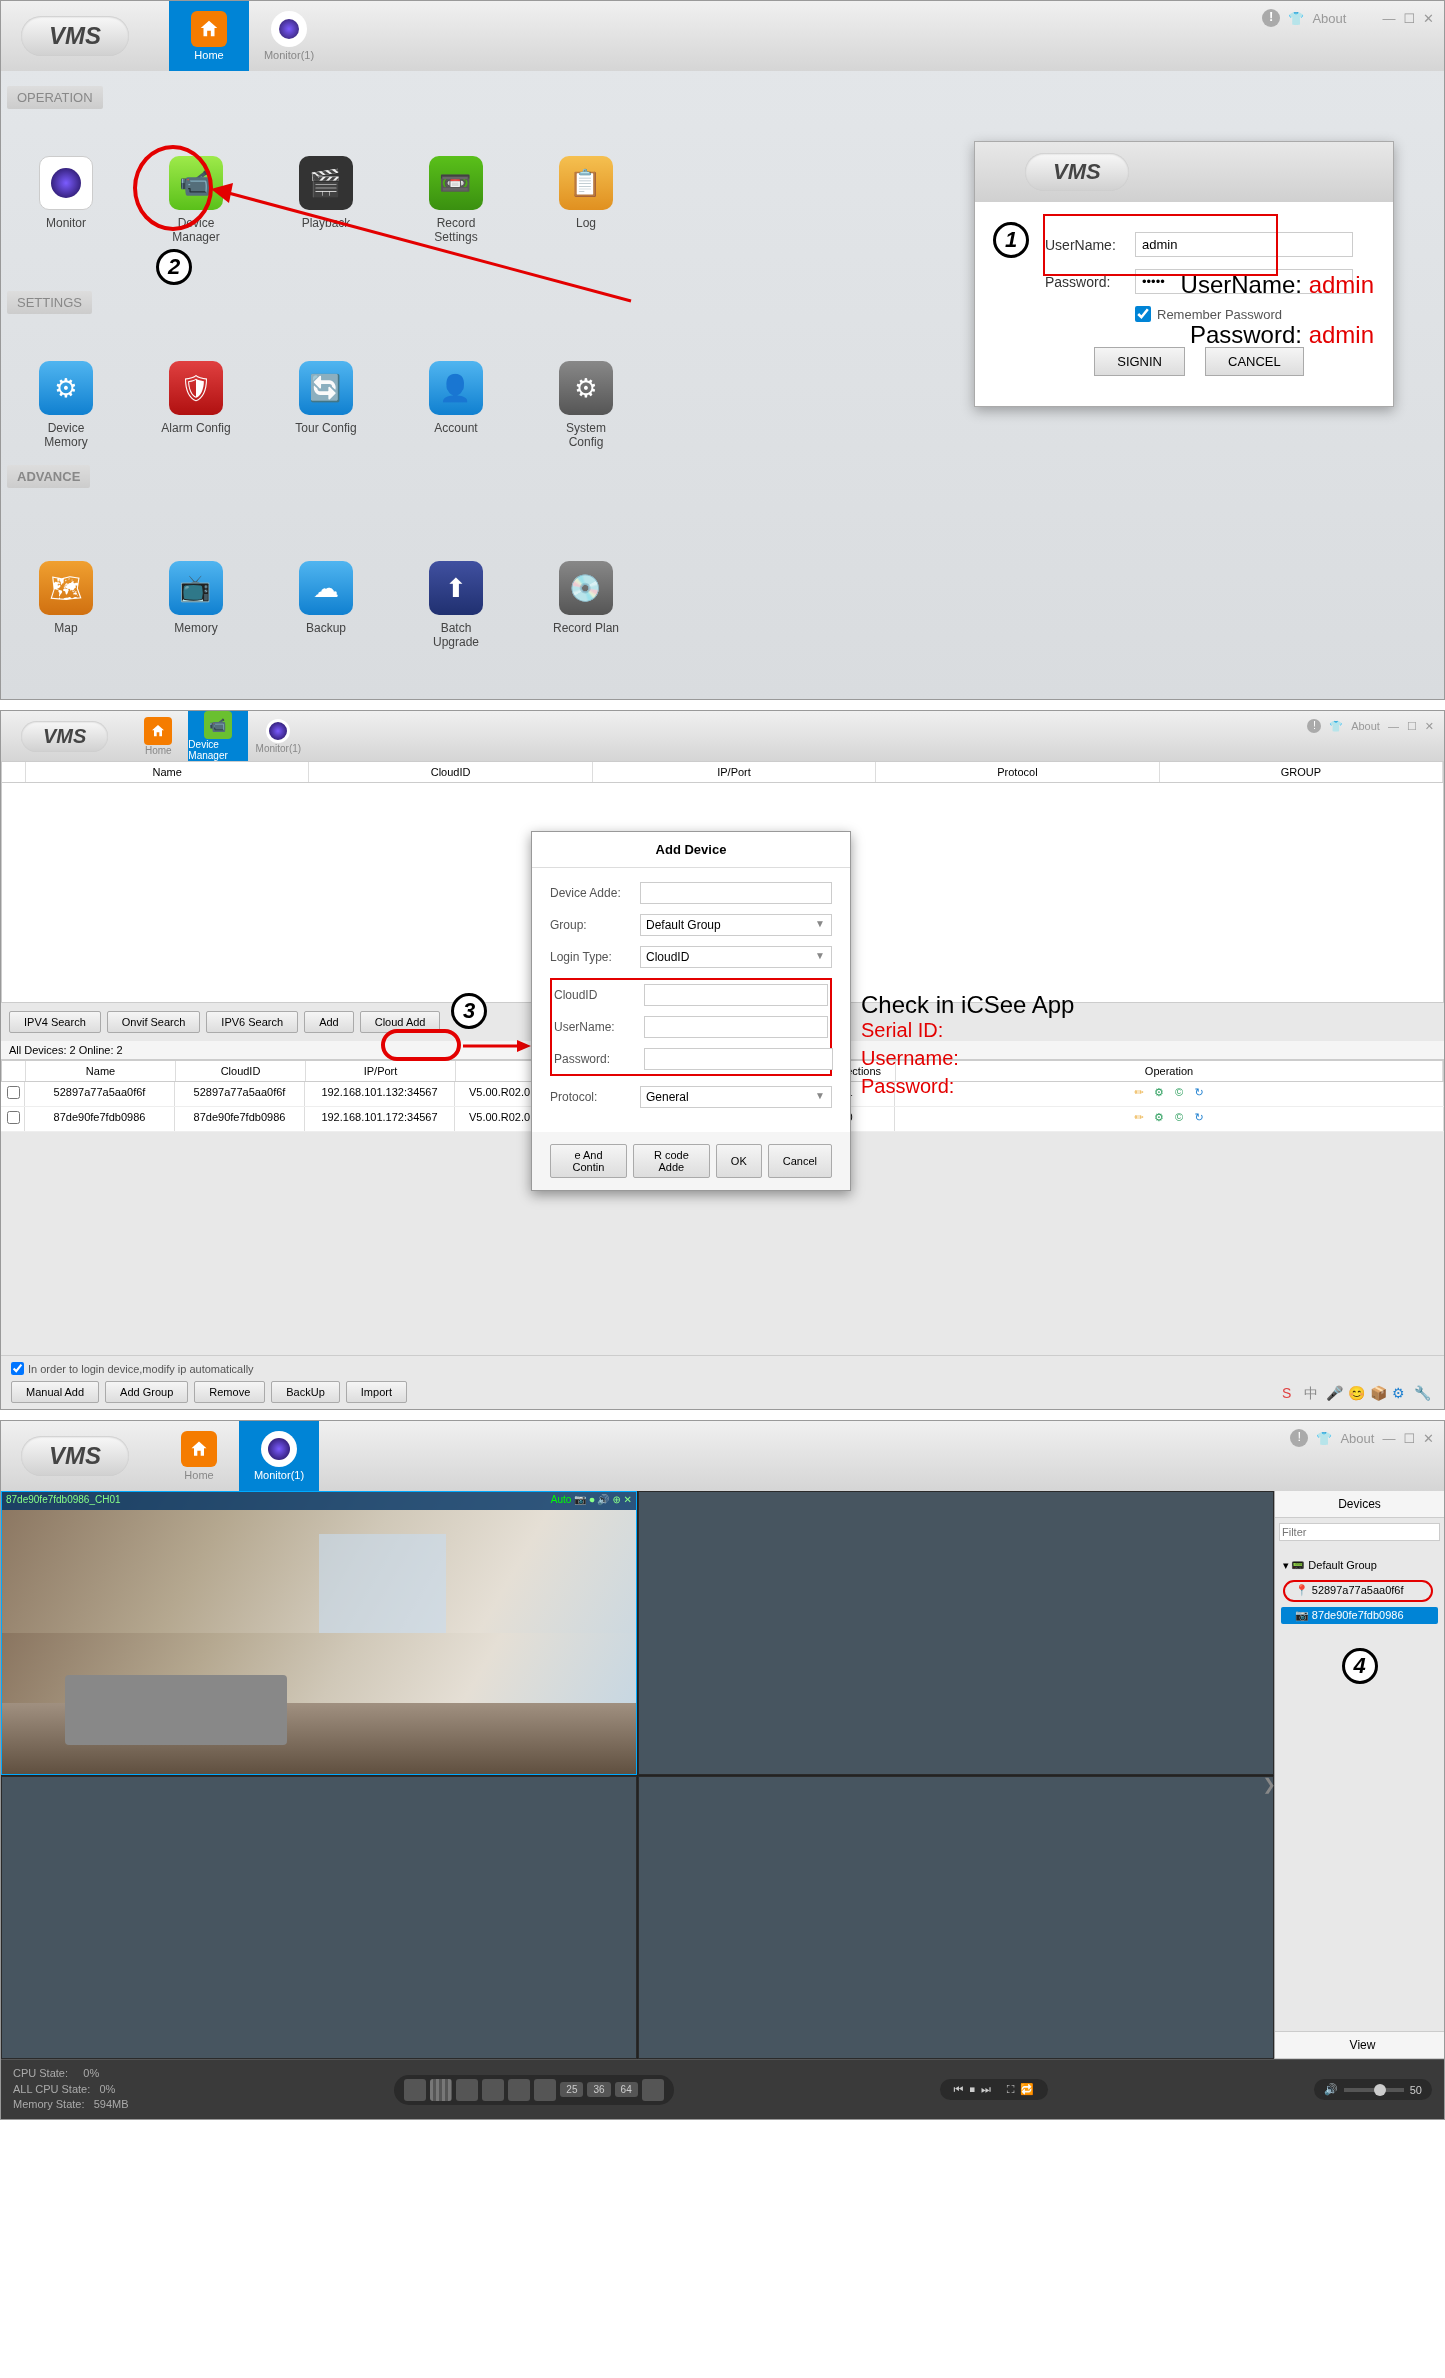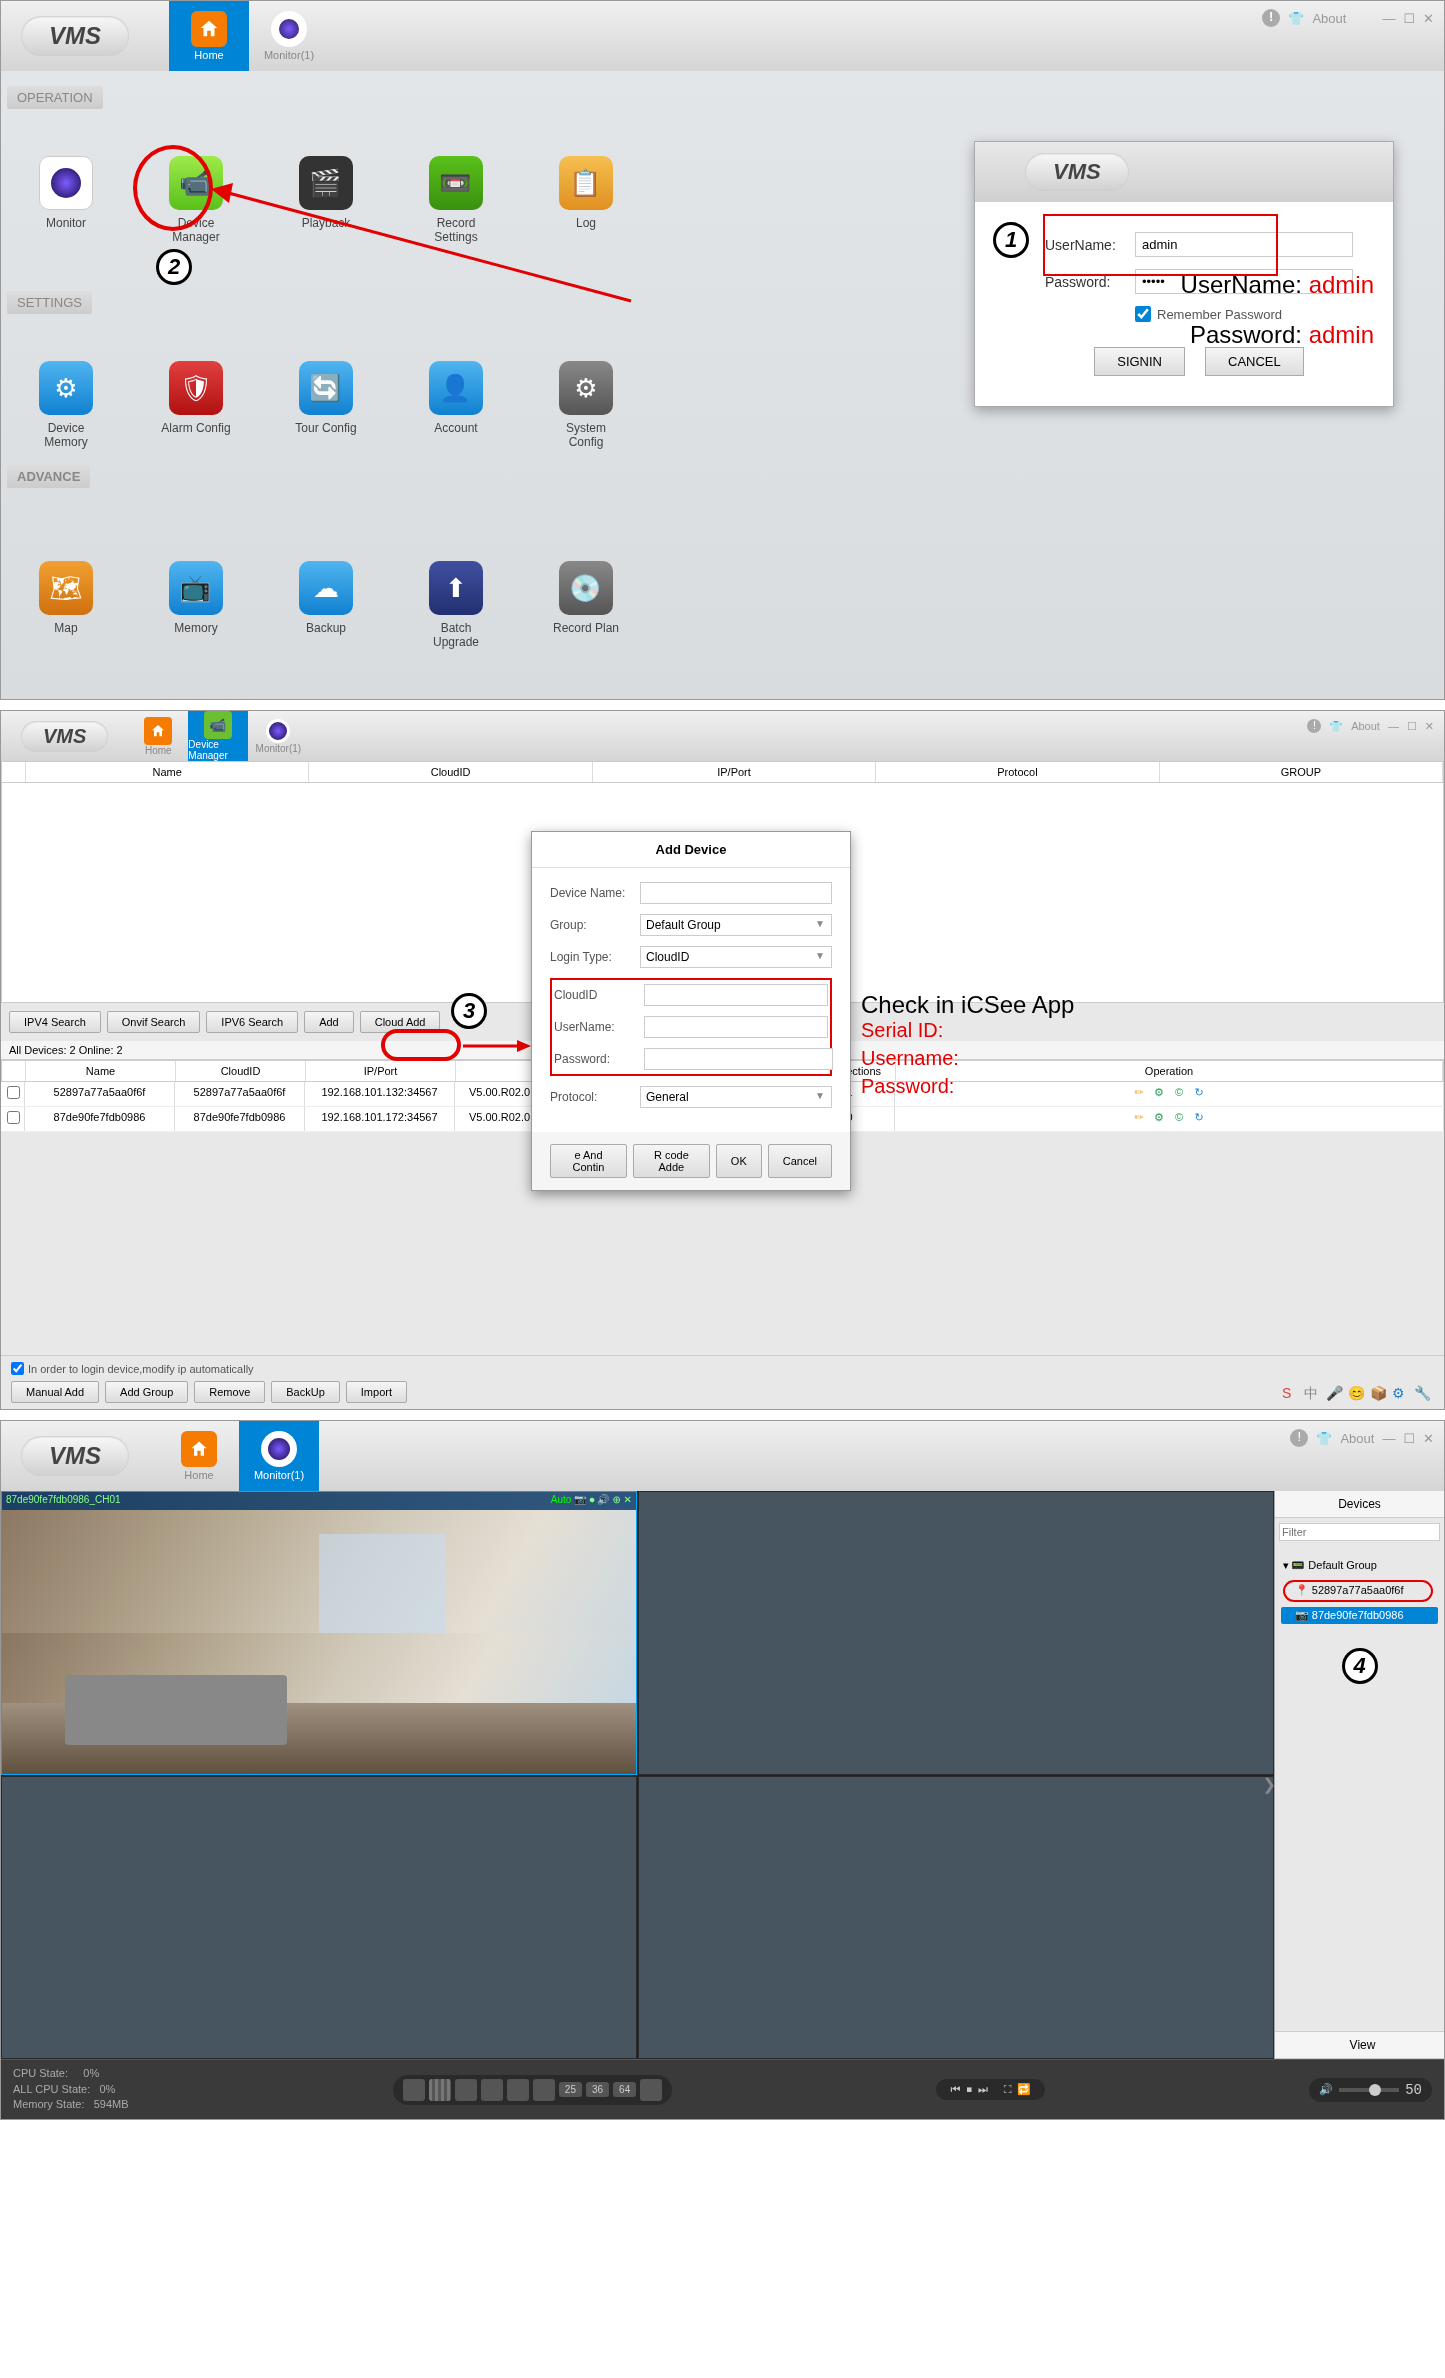--- a/index.html
+++ b/index.html
@@ -341,21 +341,21 @@
         <span style="color:#30a060;">©</span>
         <span style="color:#2080d0;">↻</span>
       </div>
     </div>
   </div>
 
   <div class="add-dialog">
     <div class="dlg-title">Add Device</div>
     <div class="dlg-body">
       <div class="frow">
-          <label>Device Name:</label>
+          <label>Device Adde:</label>
           <input style="">
         </div>
       <div class="frow">
           <label>Group:</label>
           <div class="sel">Default Group</div>
         </div>
       <div class="frow">
           <label>Login Type:</label>
           <div class="sel">CloudID</div>
         </div>
@@ -525,16 +525,16 @@
     <div class="playback-ctrl">
       <span style="color:#ccc;">⏮</span>
       <span style="color:#ccc;">⏹</span>
       <span style="color:#ccc;">⏭</span>
       <span style="color:#ccc;margin-left:10px;">⛶</span>
       <span style="color:#ccc;">🔁</span>
     </div>
     <div class="vol-ctrl">
       <span style="color:#ccc;">🔊</span>
       <div class="vol-bar"></div>
-      <span style="color:#ccc;font-size:14px;font-family:Liberation Mono, monospace;">50</span>
+      <span style="color:#ccc;font-size:11px;">50</span>
     </div>
   </div>
 </div>
 
 </body></html>

